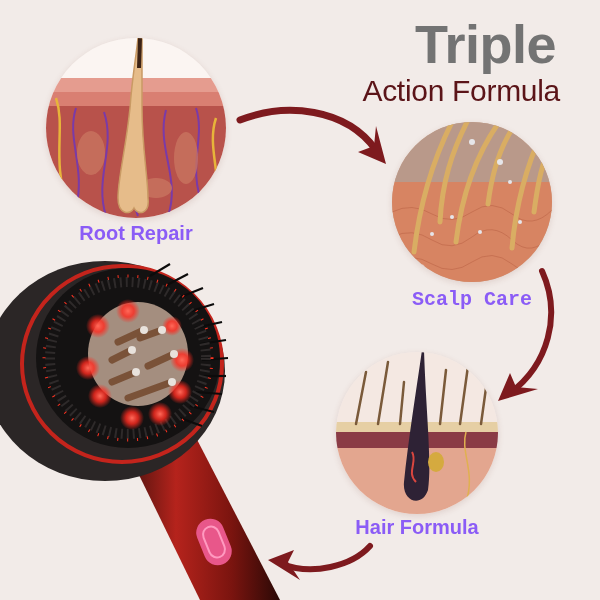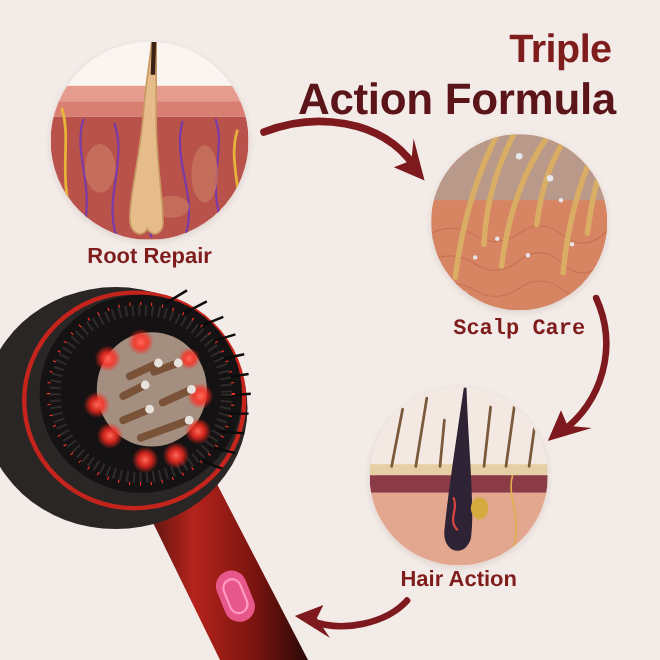--- a/index.html
+++ b/index.html
@@ -4,33 +4,33 @@
   <style>
     html, body { margin: 0; padding: 0; }
     body {
       width: 600px; height: 600px; overflow: hidden;
       background: #f2ebe8;
       position: relative;
       font-family: "Liberation Sans", "DejaVu Sans", sans-serif;
     }
     .title-block { position: absolute; right: 40px; top: 16px; text-align: right; }
     .title-main {
-      color: #7f1d1d; font-weight: 700; font-size: 36px; line-height: 56px;
+      color: #737373; font-weight: 700; font-size: 54px; line-height: 56px;
       letter-spacing: -0.5px; padding-right: 4px;
     }
     .title-sub {
-      color: #5b1418; font-size: 40px; line-height: 34px; font-weight: 700;
+      color: #5b1418; font-size: 30px; line-height: 34px; font-weight: 400;
       margin-top: 2px; letter-spacing: -0.3px;
     }
     .circle {
       position: absolute; border-radius: 50%; overflow: hidden;
       box-shadow: 0 2px 6px rgba(120,60,50,0.15);
     }
     .label {
-      position: absolute; color: #7f1d1d; font-weight: 700; font-size: 20px;
+      position: absolute; color: #8b5cf6; font-weight: 700; font-size: 20px;
       text-align: center; white-space: nowrap;
     }
     svg { display: block; }
     .arrow { position: absolute; }
   </style>
 </head>
 <body>
 
 <div class="title-block">
   <div class="title-main">Triple</div>
@@ -124,21 +124,21 @@
       <path d="M104 72 L110 18"></path>
         <path d="M124 72 L132 14"></path>
         <path d="M145 72 L150 36"></path>
     </g>
     <path d="M86 -2 C80 40 72 90 68 130 C66 150 86 156 92 138 C96 110 90 60 88 -2 Z" fill="#2e2235"></path>
     <path d="M76 100 C82 110 70 120 80 130" stroke="#d9463f" stroke-width="2" fill="none"></path>
     <ellipse cx="100" cy="110" rx="8" ry="10" fill="#d5aa3f"></ellipse>
     <path d="M130 80 C124 100 140 120 130 150" stroke="#e0b050" stroke-width="1.5" fill="none"></path>
   </svg>
 </div>
-<div class="label" style="left:336px; top:516px; width:162px;">Hair Action</div>
+<div class="label" style="left:336px; top:516px; width:162px;">Hair Formula</div>
 
 <div class="arrow" style="left:262px; top:540px;">
   <svg width="112" height="50" viewBox="0 0 112 50">
     <path d="M108 6 C90 26 50 36 20 24" stroke="#7e1a1e" stroke-width="6" fill="none" stroke-linecap="round"></path>
     <path d="M6 20 L32 10 L26 22 L38 40 Z" fill="#7e1a1e"></path>
   </svg>
 </div>
 
 <div style="position:absolute; left:0; top:256px; width:290px; height:344px;">
   <svg width="290" height="344" viewBox="0 0 290 344">

